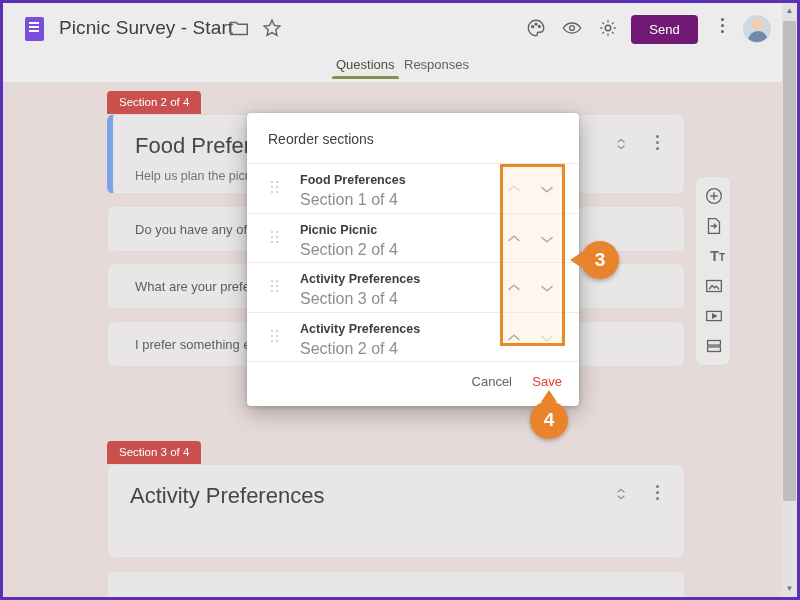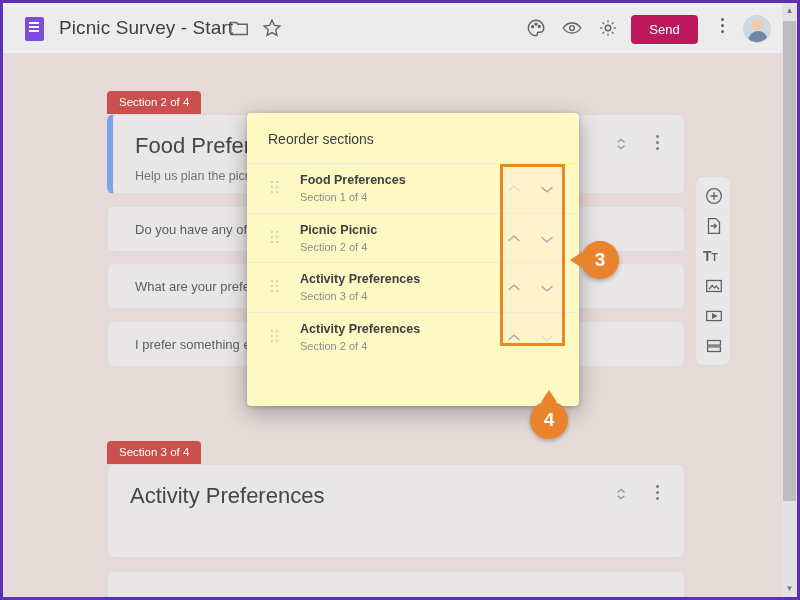--- a/index.html
+++ b/index.html
@@ -48,21 +48,21 @@
     color: #5f6368;
   }
   #folder-icon { left: 225px; }
   #star-icon { left: 258px; font-size: 20px; line-height: 22px; text-align:center; }
   #palette-icon { left: 522px; }
   #eye-icon { left: 558px; }
   #gear-icon { left: 594px; }
   #send-button {
     position: absolute; left: 628px; top: 12px;
     width: 67px; height: 29px;
-    background: #be185d;
+    background: #701a75;
     border: none; border-radius: 4px;
     color: #fff; font-size: 13px;
     font-family: "Liberation Sans", sans-serif;
     cursor: pointer;
   }
   #more-menu {
     position: absolute; left: 712px; top: 15px;
     width: 14px; height: 20px;
   }
   #more-menu i {
@@ -166,21 +166,21 @@
   .tool {
     position: absolute; left: 7px;
     width: 22px; height: 22px;
     color: #5f6368;
   }
 
   
   #reorder-dialog {
     position: absolute; left: 244px; top: 110px;
     width: 332px; height: 293px;
-    background: #fef9c3;
+    background: #ffffff;
     border-radius: 4px;
     box-shadow: 0 6px 22px rgba(0,0,0,.30), 0 1px 4px rgba(0,0,0,.18);
     z-index: 40;
   }
   #dialog-title {
     position: absolute; left: 21px; top: 18px;
     font-size: 14px; color: #3c4043;
   }
   #dialog-list {
     position: absolute; left: 0; top: 50px; right: 0;
@@ -204,21 +204,21 @@
   .drag-handle b:nth-child(3){left:0;top:5px}
   .drag-handle b:nth-child(4){left:5px;top:5px}
   .drag-handle b:nth-child(5){left:0;top:10px}
   .drag-handle b:nth-child(6){left:5px;top:10px}
   .row-name {
     position: absolute; left: 53px; top: 9px;
     font-size: 12.5px; font-weight: bold; color: #3c4043;
   }
   .row-sub {
     position: absolute; left: 53px; top: 27px;
-    font-size: 11px; color: #8b8e92;
+    font-size: 16px; color: #8b8e92;
   }
   .arrow-btn {
     position: absolute; top: 14px;
     width: 22px; height: 22px;
     color: #7d8084;
     cursor: pointer;
   }
   .arrow-up { left: 256px; }
   .arrow-down { left: 289px; }
   .arrow-btn.dim { color: #cfd1d3; }
@@ -337,20 +337,24 @@
     </div>
     <button id="send-button">Send</button>
     <div id="more-menu">
         <i></i>
         <i></i>
         <i></i>
       </div>
     <div id="avatar"></div>
   </div>
 
+  <div id="tabbar">
+    <div class="tab" id="tab-questions">Questions</div>
+    <div class="tab" id="tab-responses">Responses</div>
+  </div>
 
   <div id="canvas">
 
     <div class="section-tag" style="left:104px; top:8px;">Section 2 of 4</div>
 
     <div class="form-card header-card" style="left:104px; top:31px; width:578px; height:80px;">
       <div class="card-title">Food Preferences</div>
       <div class="card-sub">Help us plan the picnic m</div>
       <div class="collapse-icon" style="right:56px; top:21px;">
         <svg viewBox="0 0 16 16" width="14" height="16" fill="none" stroke="#8e9196" stroke-width="1.4">
@@ -403,21 +407,21 @@
           <circle cx="12" cy="12" r="8"></circle>
             <path d="M12 8v8M8 12h8"></path>
         </svg>
       </div>
       <div class="tool" style="top:38px;">
         <svg viewBox="0 0 24 24" width="22" height="22" fill="none" stroke="#5f6368" stroke-width="1.4">
           <path d="M6 4h8l4 4v12H6z"></path>
             <path d="M8.5 12h6M12 9.5l2.5 2.5L12 14.5"></path>
         </svg>
       </div>
-      <div class="tool" style="top:68px; font-size:14px; font-weight:bold; color:#5f6368; text-align:left; line-height:22px;">T<span style="font-size:10px">T</span></div>
+      <div class="tool" style="top:68px; font-size:14px; font-weight:bold; color:#5f6368; text-align:right; line-height:22px;">T<span style="font-size:10px">T</span></div>
       <div class="tool" style="top:98px;">
         <svg viewBox="0 0 24 24" width="22" height="22" fill="none" stroke="#5f6368" stroke-width="1.4">
           <rect x="4" y="6" width="16" height="12"></rect>
             <path d="M6.5 15.5l3.5-4 2.5 2.5 2-1.8 3 3.3"></path>
         </svg>
       </div>
       <div class="tool" style="top:128px;">
         <svg viewBox="0 0 24 24" width="22" height="22" fill="none" stroke="#5f6368" stroke-width="1.4">
           <rect x="4" y="7" width="16" height="10"></rect>
             <path d="M10.5 9.8l4 2.2-4 2.2z" fill="#5f6368"></path>
@@ -525,20 +529,24 @@
         </div>
         <div class="arrow-btn arrow-down dim">
           <svg viewBox="0 0 24 24" width="22" height="22" fill="none" stroke="currentColor" stroke-width="1.6">
               <path d="M6 10l6 5 6-5"></path>
             </svg>
         </div>
       </div>
 
     </div>
 
+    <div id="dialog-actions">
+      <button id="cancel-button">Cancel</button>
+      <button id="save-button">Save</button>
+    </div>
   </div>
 
   <div id="arrow-highlight"></div>
 
   <div class="callout" id="callout-3">3</div>
   <div class="callout" id="callout-4">4</div>
 
   <div id="scrollbar">
     <div class="sb-arrow" id="sb-up">▲</div>
     <div id="sb-thumb"></div>

